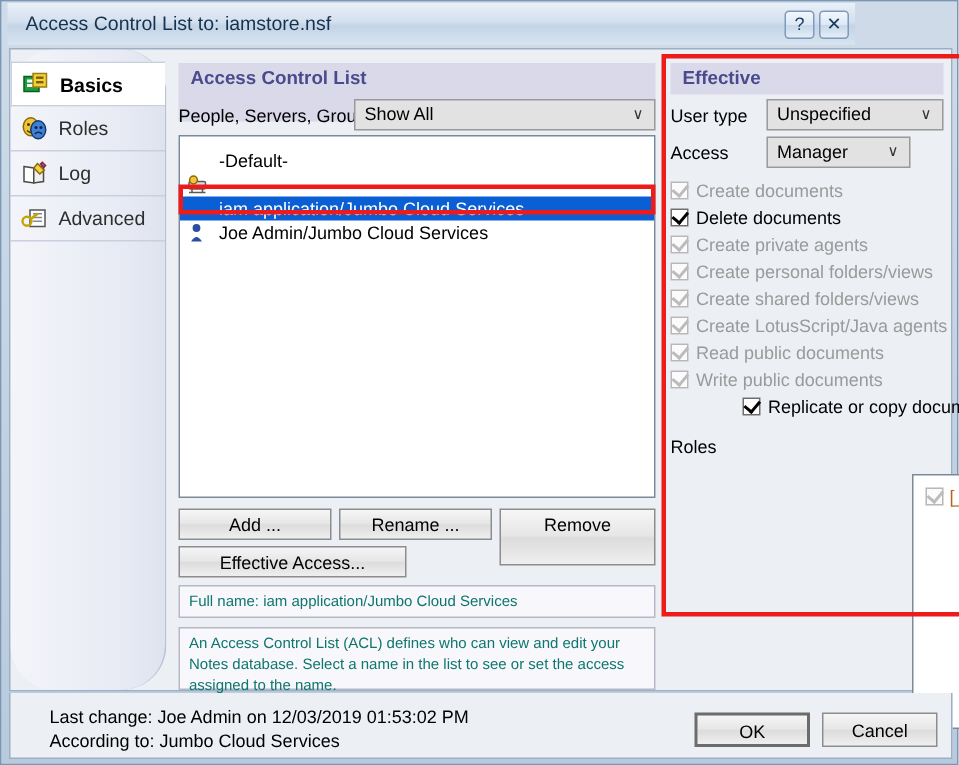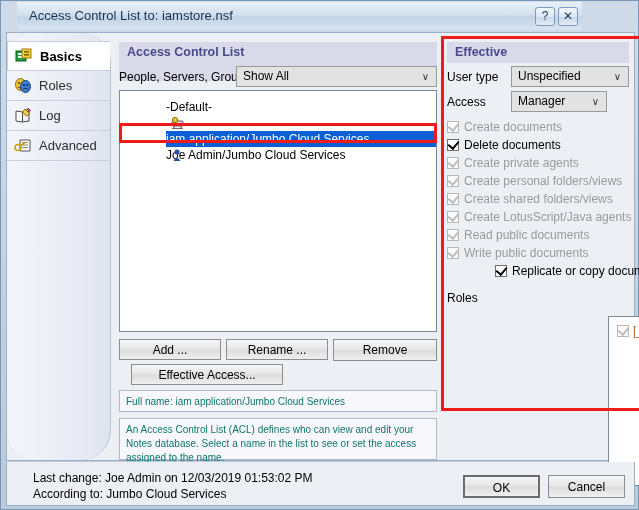--- a/index.html
+++ b/index.html
@@ -13,21 +13,21 @@
   }
   .window{
     position:absolute;left:0;top:0;width:639px;height:510px;
     box-sizing:border-box;
     background:linear-gradient(to bottom,#cfdbe8 0%,#b9cadd 100%);
     border:1px solid #7a96b5;
     padding:0;
   }
   
   .titlebar{
-    position:absolute;left:16px;top:1px;width:565px;height:28px;
+    position:absolute;left:4px;top:1px;width:565px;height:28px;
     background:linear-gradient(to bottom,#e9f0f7 0%,#d3e0ee 45%,#c3d4e6 55%,#d8e4f0 100%);
   }
   .title-text{
     position:absolute;left:12px;top:6px;
     font-size:13px;color:#16324f;
     white-space:nowrap;
   }
   .title-btn{
     position:absolute;top:5px;width:20px;height:19px;
     box-sizing:border-box;
@@ -104,44 +104,43 @@
     font-size:10px;color:#333;
   }
   .listbox{
     position:absolute;box-sizing:border-box;
     background:#ffffff;border:1px solid #7b8a9a;
     overflow:hidden;
   }
   #acl-list{left:8px;top:57px;width:318px;height:242px;}
   .acl-row{
     position:relative;height:16px;line-height:16px;
-    font-size:12px;white-space:nowrap;
-    cursor:pointer;
-    margin-left:46px;
+    font-size:12px;padding-left:26px;white-space:nowrap;
+    cursor:pointer;
   }
   .acl-row.selected{
     background:#0a5fd4;color:#ffffff;
   }
   .row-icon{position:absolute;left:5px;top:1px;width:15px;height:14px;}
   .sel-box{
     position:absolute;left:8px;top:90px;width:318px;height:20px;
     border:3px solid #ee1b1b;box-sizing:border-box;
     pointer-events:none;
   }
   .btn{
     position:absolute;box-sizing:border-box;
     background:linear-gradient(to bottom,#f6f6f6 0%,#e6e6e6 48%,#dcdcdc 52%,#efefef 100%);
     border:1px solid #8d8d8d;
     font-size:12px;color:#000;text-align:center;
     cursor:pointer;
   }
   #btn-add{left:8px;top:306px;width:102px;height:21px;line-height:20px;}
   #btn-rename{left:115px;top:306px;width:102px;height:21px;line-height:20px;}
-  #btn-remove{left:222px;top:306px;width:104px;height:22px;line-height:20px;text-align:center;}
-  #btn-effective{left:8px;top:331px;width:152px;height:21px;line-height:20px;margin-left:12px;}
+  #btn-remove{left:222px;top:306px;width:104px;height:38px;line-height:20px;text-align:center;}
+  #btn-effective{left:8px;top:331px;width:152px;height:21px;line-height:20px;}
   #btn-ok{left:456px;top:13px;width:77px;height:23px;line-height:22px;border:2px solid #6c6c6c;}
   #btn-cancel{left:541px;top:13px;width:77px;height:23px;line-height:22px;}
 
   .infobox{
     position:absolute;box-sizing:border-box;
     background:#f7f7fc;border:1px solid #b5b9c6;
     font-size:10px;color:#0f766e;
   }
   #fullname-box{left:8px;top:357px;width:318px;height:22px;line-height:21px;padding-left:6px;}
   #desc-box{left:8px;top:385px;width:318px;height:42px;padding:4px 6px;line-height:14px;}

